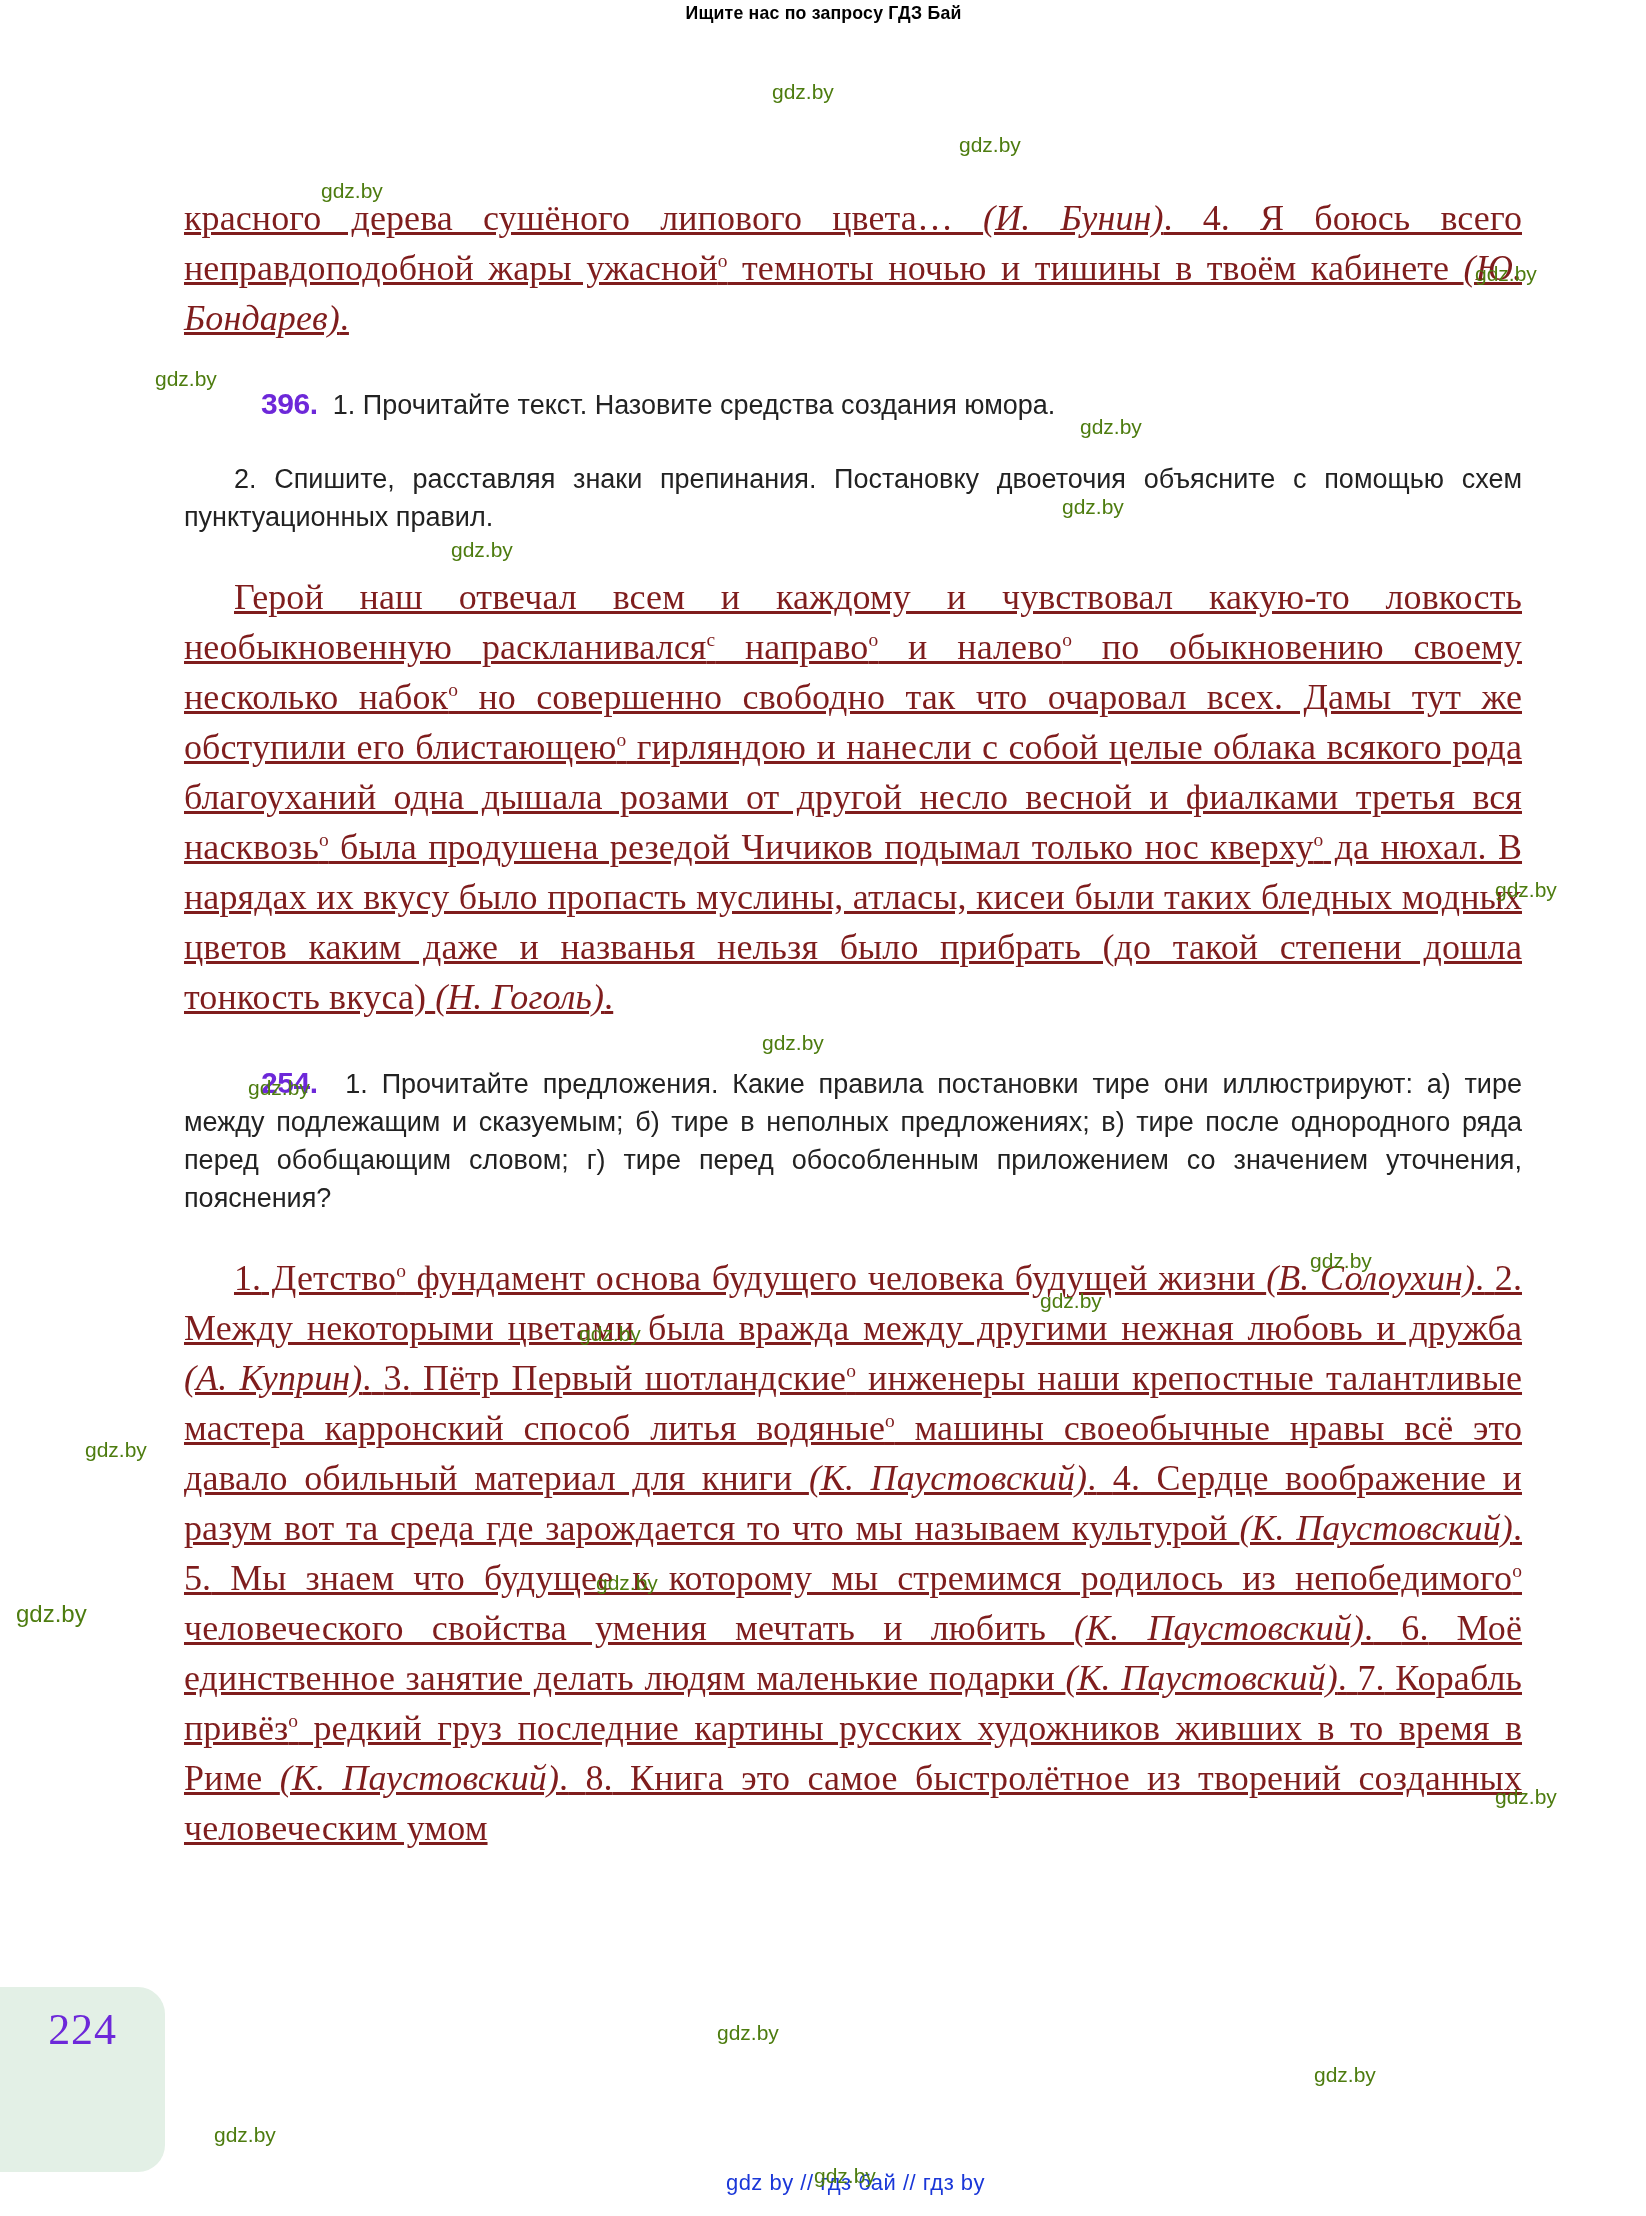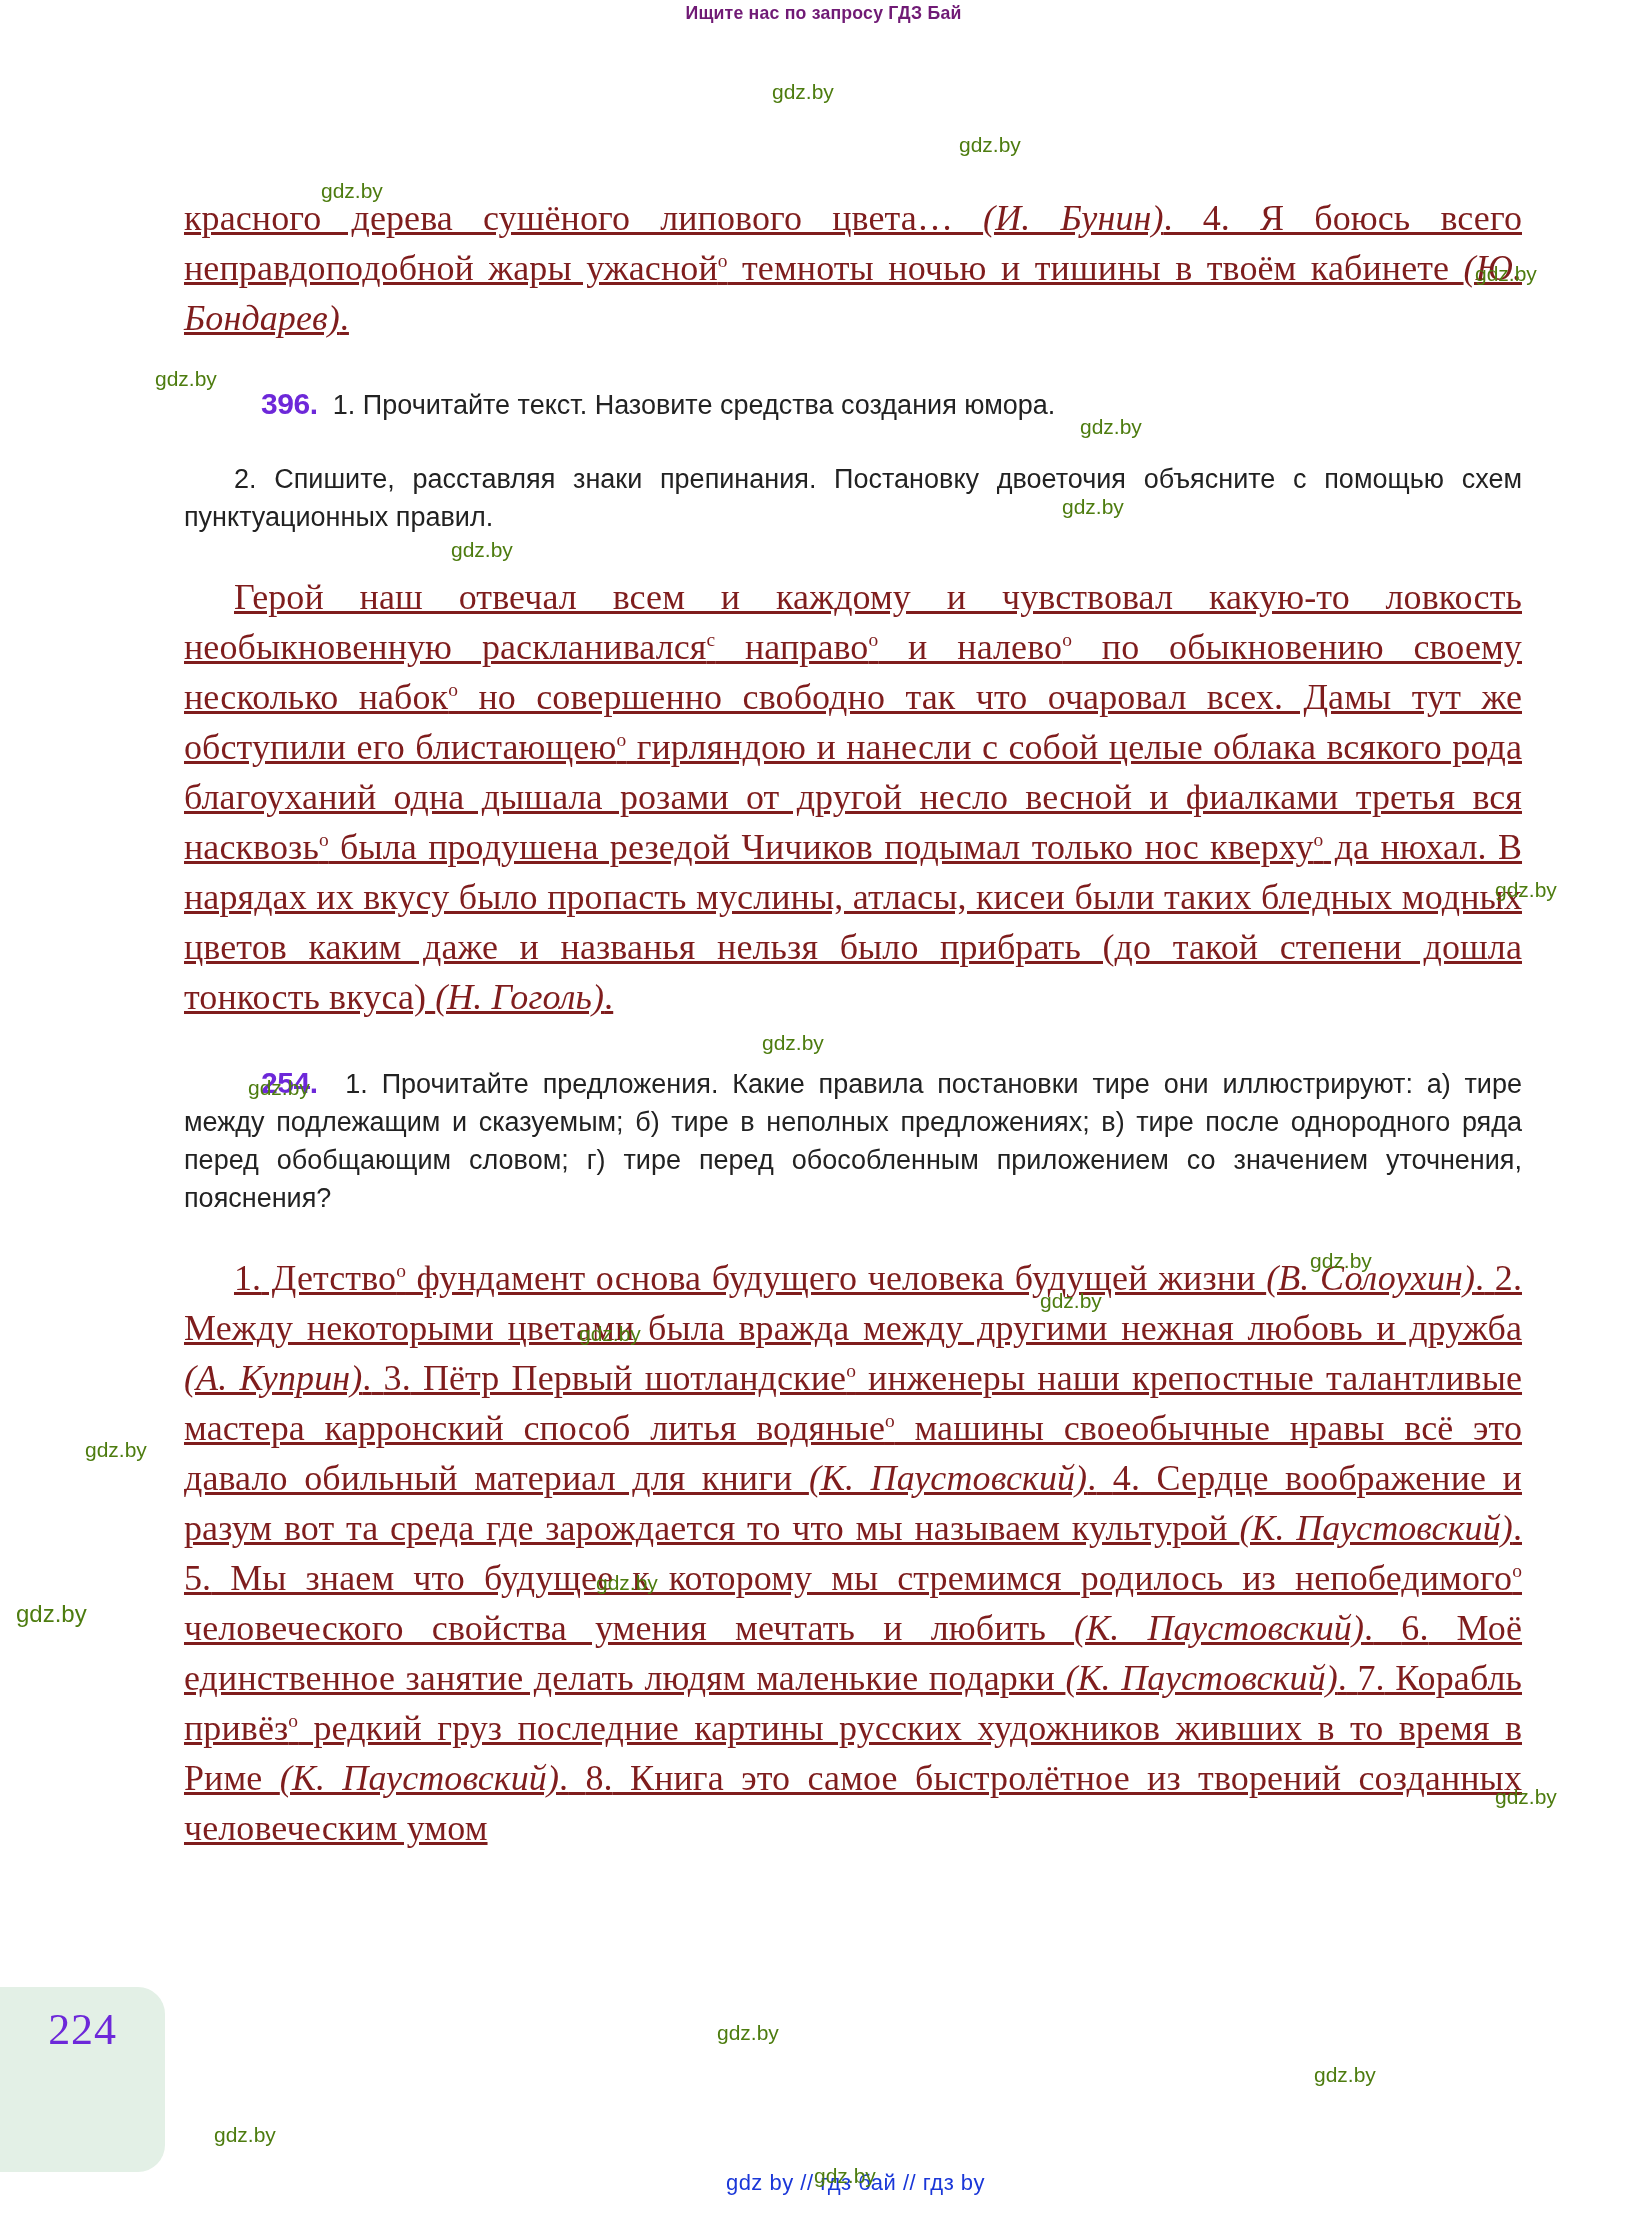--- a/index.html
+++ b/index.html
@@ -25,21 +25,21 @@
     width: 1647px;
     height: 27px;
     display: flex;
     align-items: center;
     justify-content: center;
   }
   .promo-text {
     font-family: "Liberation Sans", "DejaVu Sans", sans-serif;
     font-size: 17.7px;
     font-weight: 700;
-    color: #701a75;
+    color: #000000;
     letter-spacing: 0.2px;
     white-space: nowrap;
   }
 
   
   .content {
     position: absolute;
     left: 184px;
     top: 193px;
     width: 1338px;

